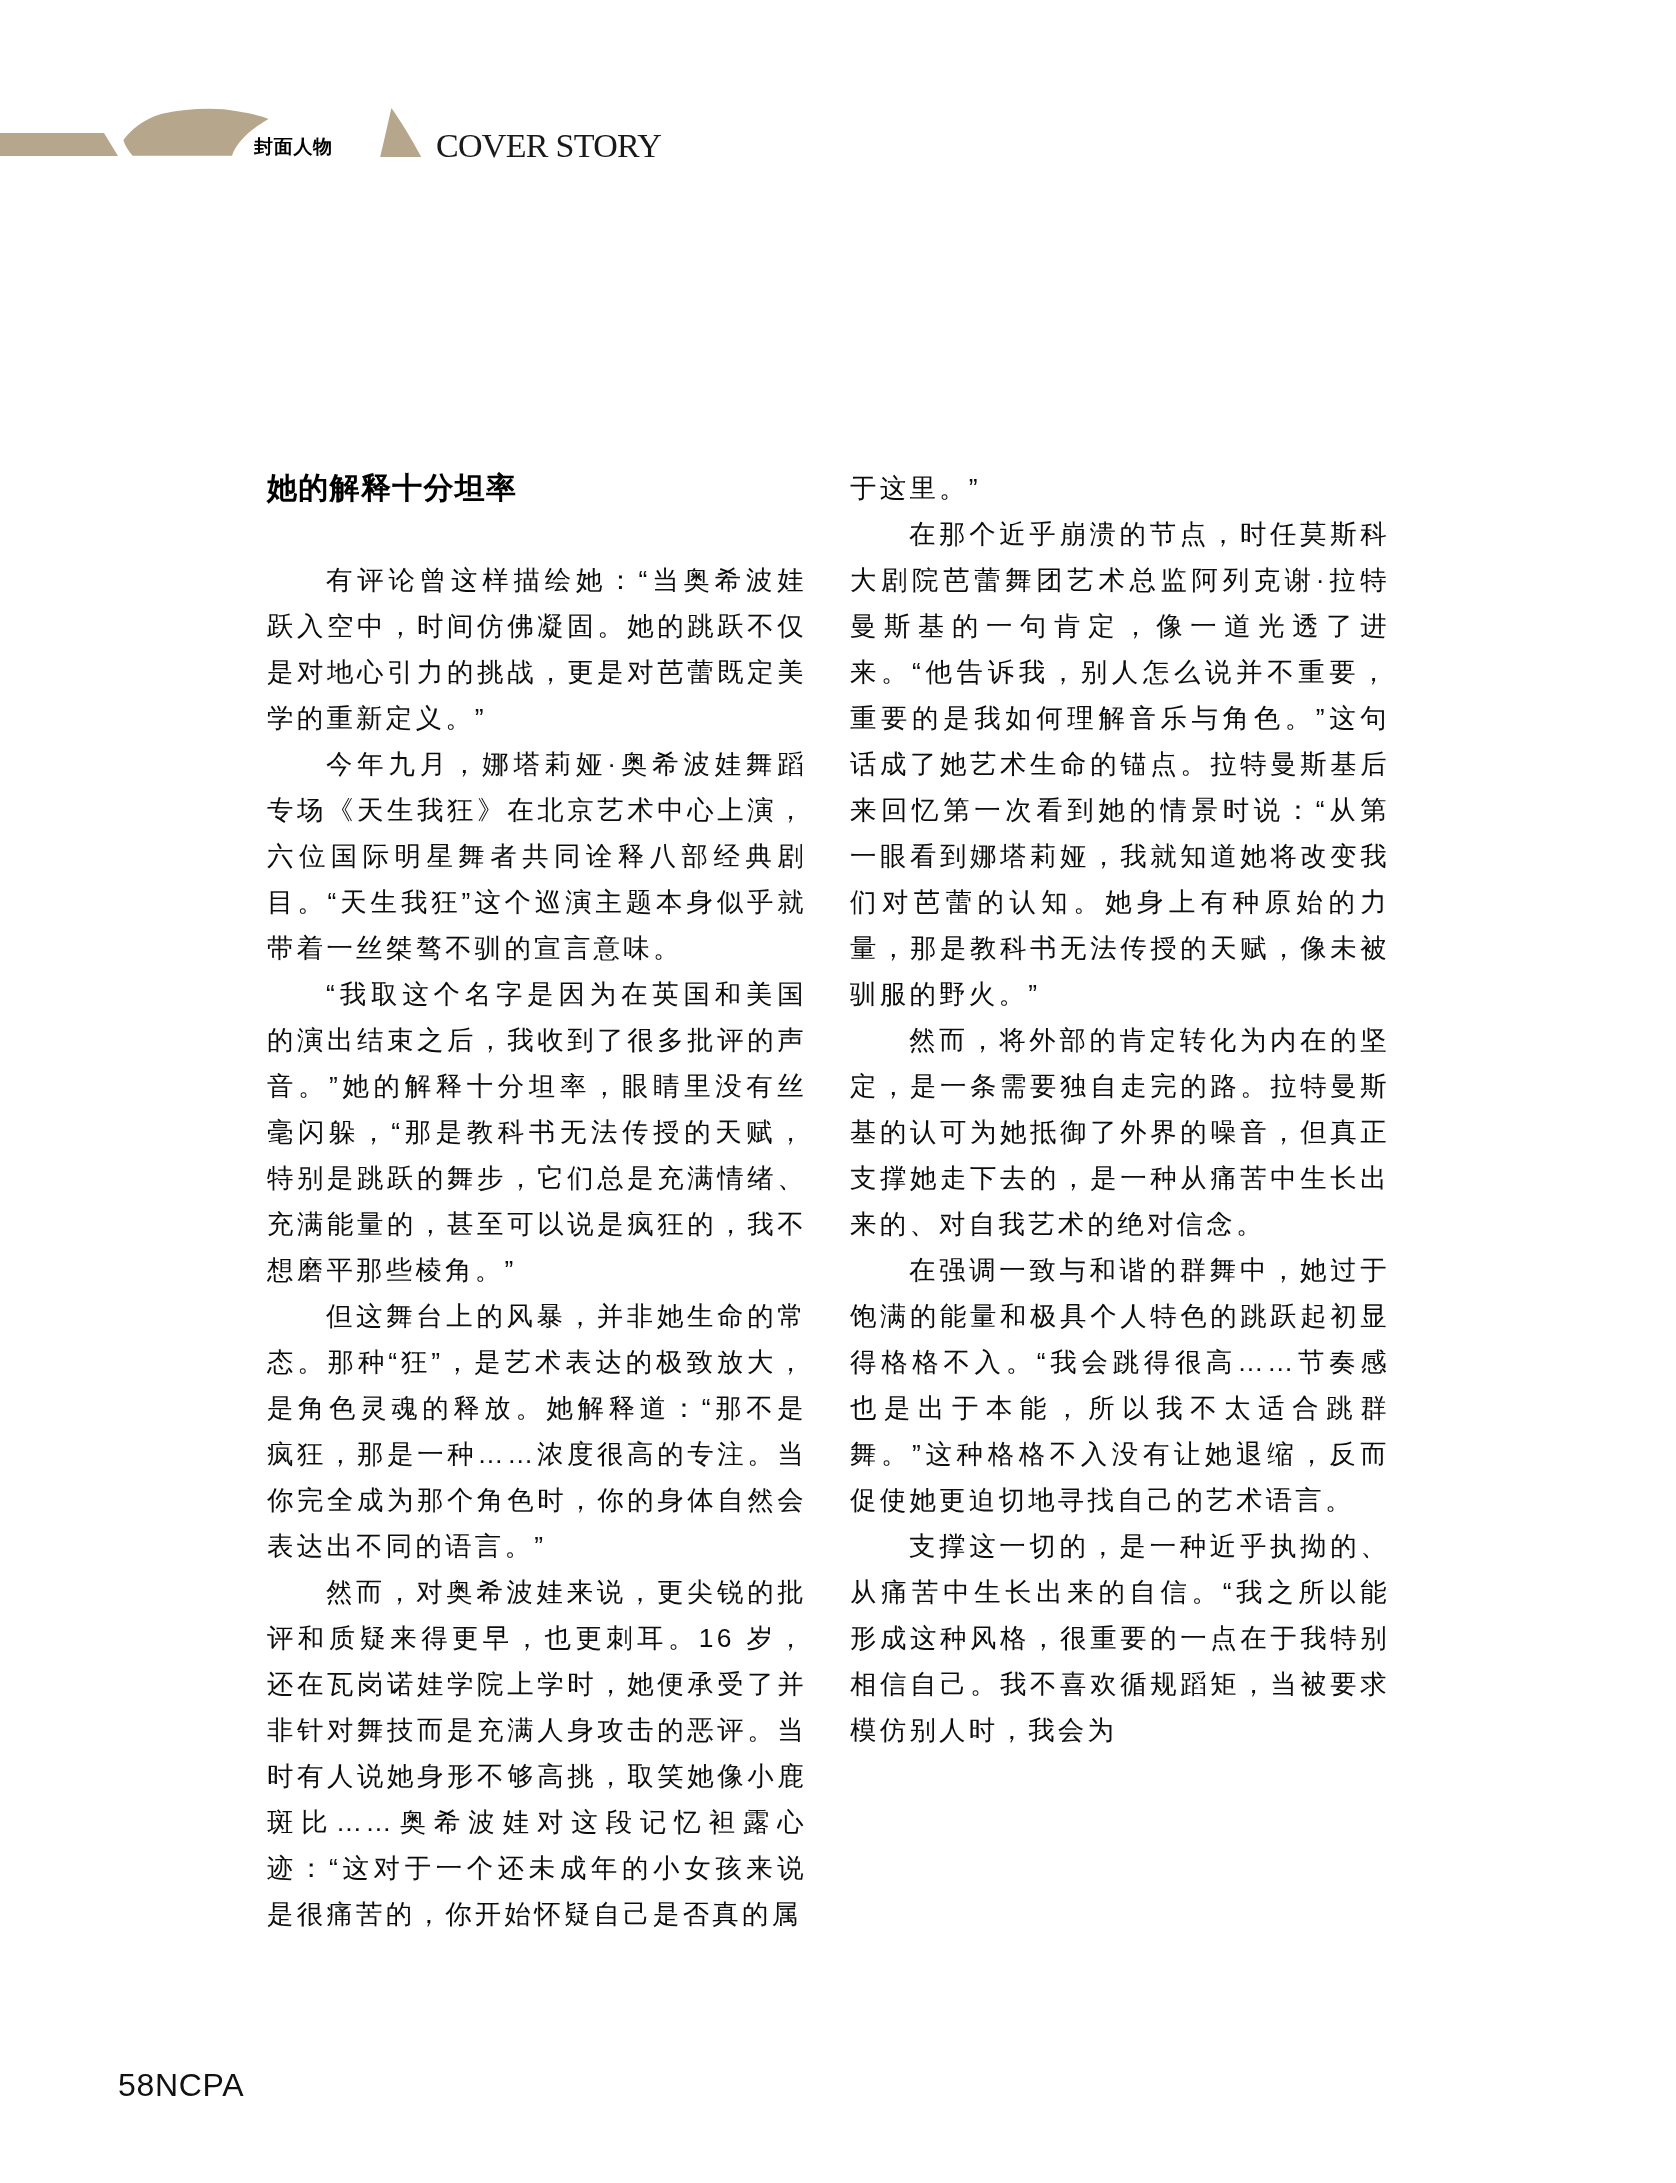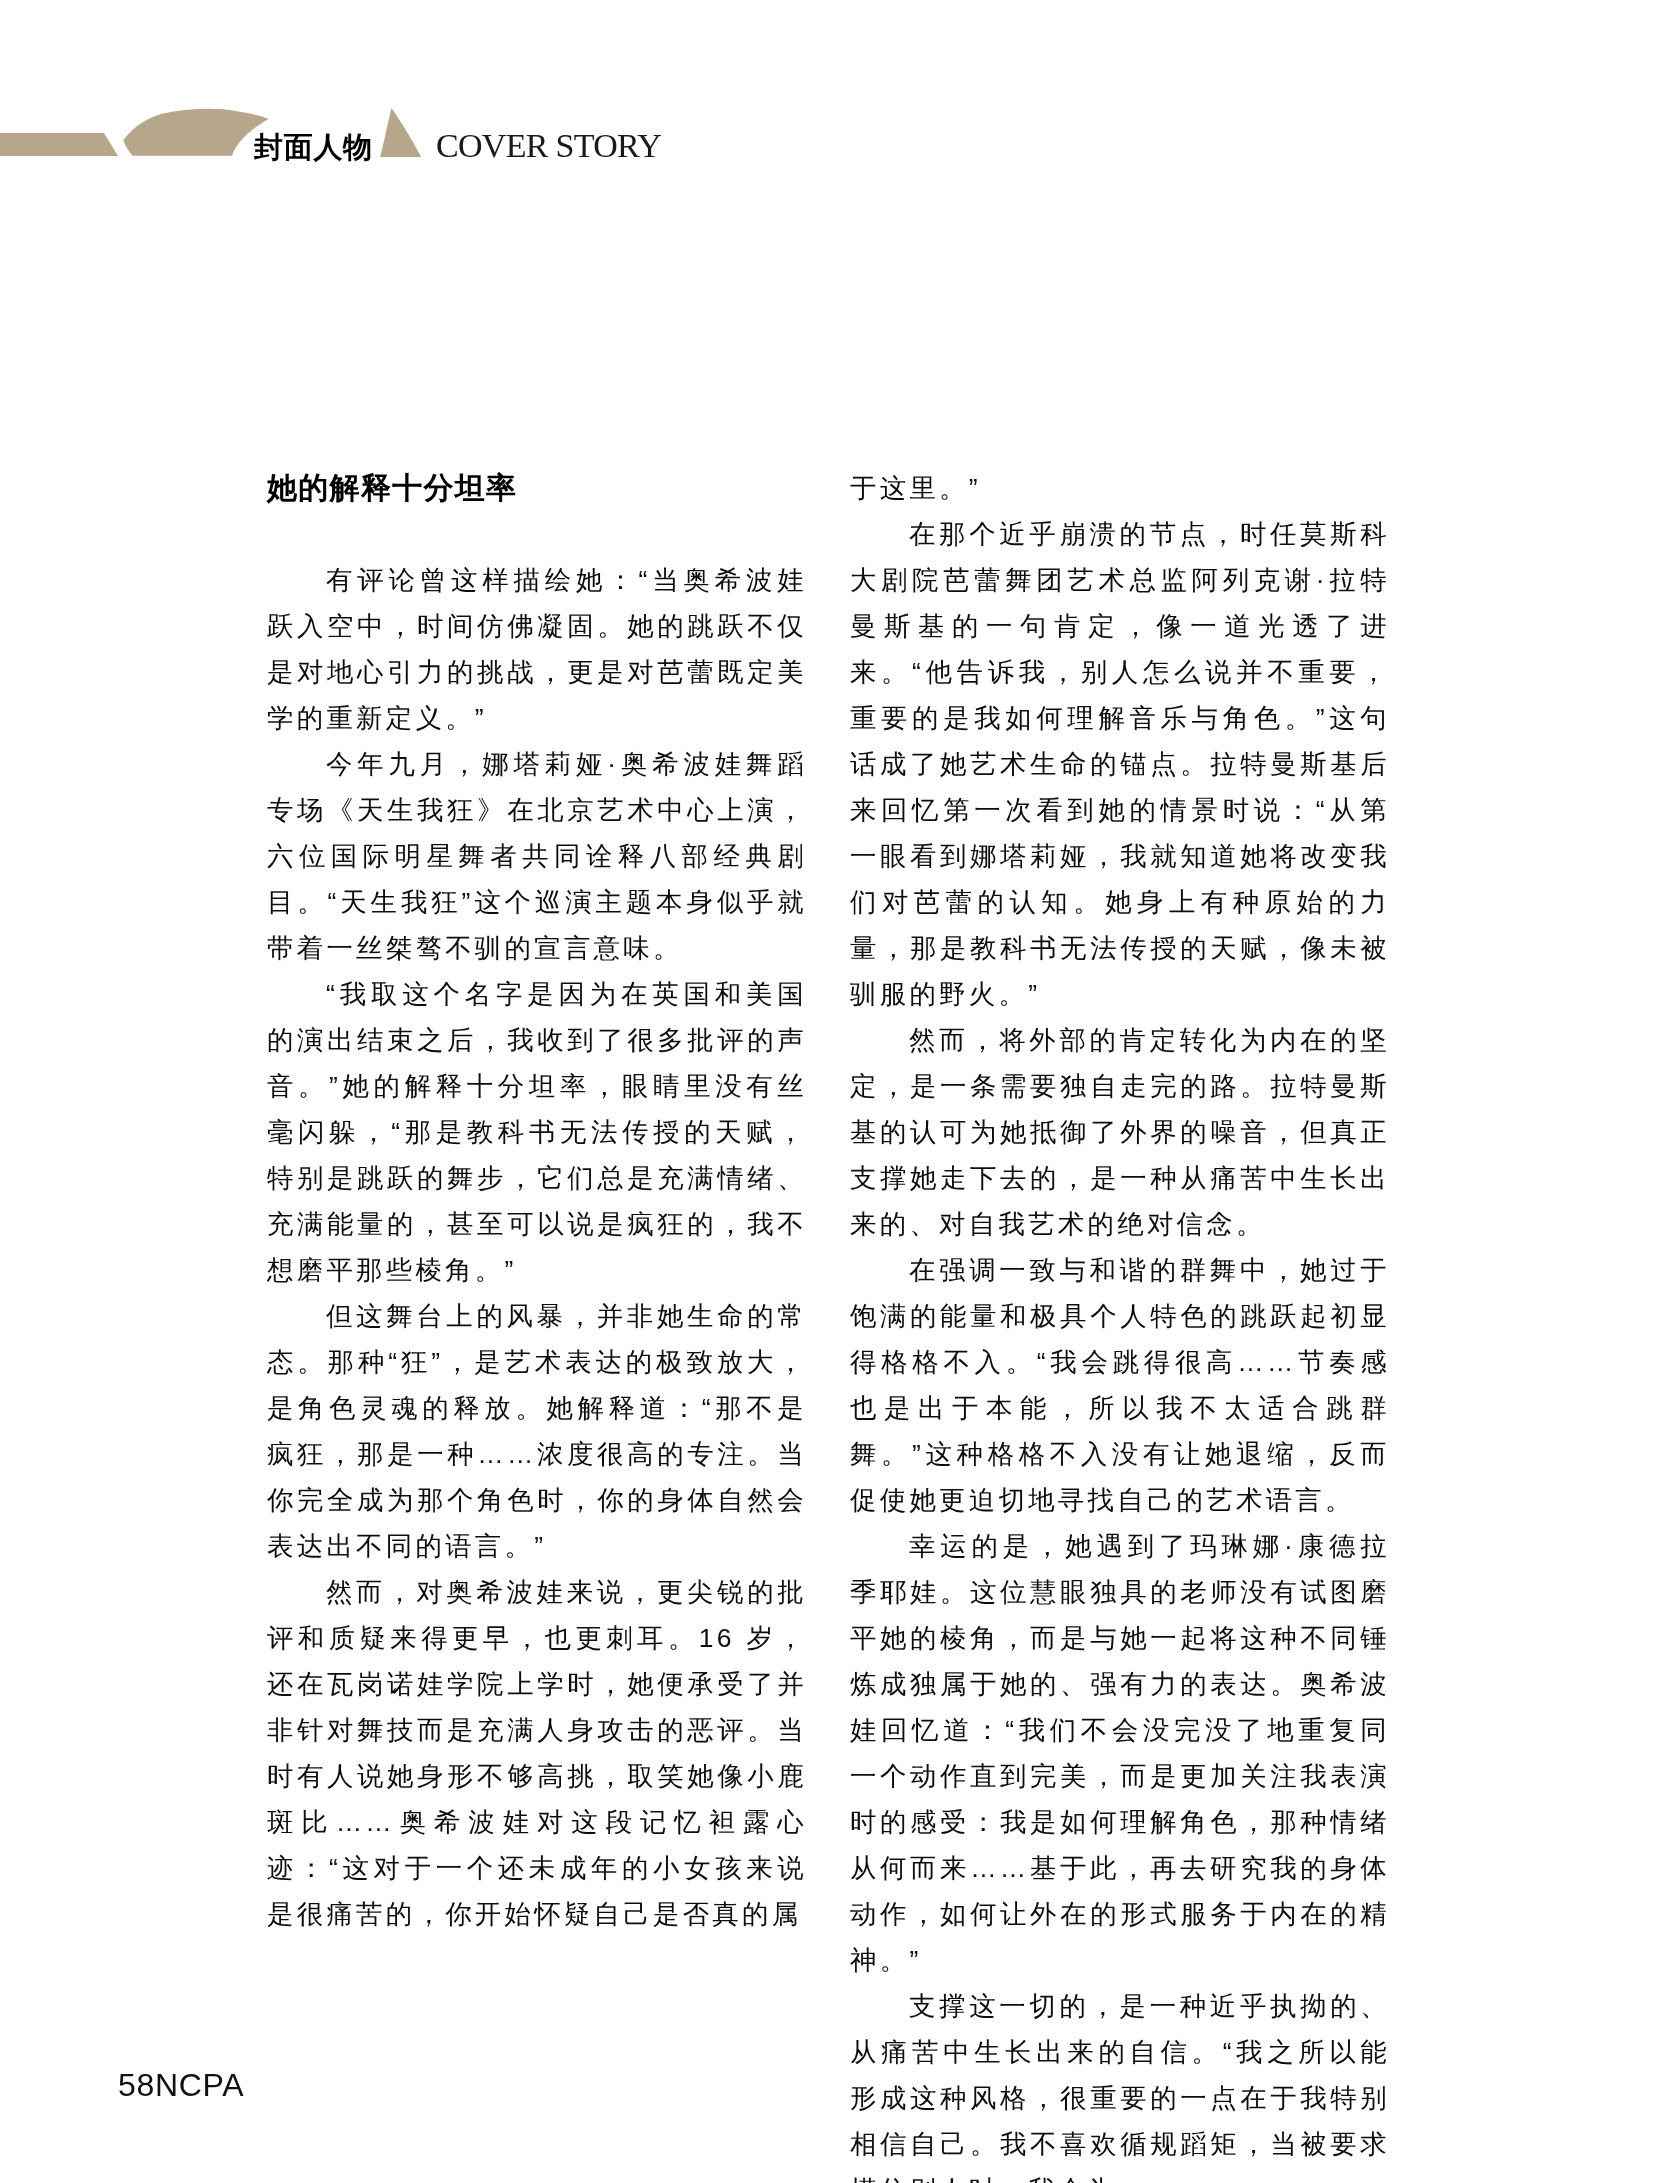--- a/index.html
+++ b/index.html
@@ -28,21 +28,21 @@
   }
   .hdr-swoosh{
     position:absolute;
     left:380px; top:108px;
     width:44px; height:49px;
     color:var(--accent,#b6a78c);
   }
   .hdr-title-zh{
     position:absolute;
     left:254px; top:132px;
-    font-size:29px;
+    font-size:19px;
     line-height:30px;
     font-weight:bold;
     color:#000;
     letter-spacing:0.7px;
     white-space:nowrap;
   }
   .hdr-title-en{
     position:absolute;
     left:436px; top:129px;
     font-family:"Liberation Serif", serif;
@@ -117,21 +117,20 @@
         <p class="para indent">然而，对奥希波娃来说，更尖锐的批评和质疑来得更早，也更刺耳。16 岁，还在瓦岗诺娃学院上学时，她便承受了并非针对舞技而是充满人身攻击的恶评。当时有人说她身形不够高挑，取笑她像小鹿斑比……奥希波娃对这段记忆袒露心迹：“这对于一个还未成年的小女孩来说是很痛苦的，你开始怀疑自己是否真的属</p>
       </div>
   </div>
 
   <div class="col col-right">
     <div>
         <p class="para">于这里。”</p>
         <p class="para indent">在那个近乎崩溃的节点，时任莫斯科大剧院芭蕾舞团艺术总监阿列克谢·拉特曼斯基的一句肯定，像一道光透了进来。“他告诉我，别人怎么说并不重要，重要的是我如何理解音乐与角色。”这句话成了她艺术生命的锚点。拉特曼斯基后来回忆第一次看到她的情景时说：“从第一眼看到娜塔莉娅，我就知道她将改变我们对芭蕾的认知。她身上有种原始的力量，那是教科书无法传授的天赋，像未被驯服的野火。”</p>
         <p class="para indent">然而，将外部的肯定转化为内在的坚定，是一条需要独自走完的路。拉特曼斯基的认可为她抵御了外界的噪音，但真正支撑她走下去的，是一种从痛苦中生长出来的、对自我艺术的绝对信念。</p>
         <p class="para indent">在强调一致与和谐的群舞中，她过于饱满的能量和极具个人特色的跳跃起初显得格格不入。“我会跳得很高……节奏感也是出于本能，所以我不太适合跳群舞。”这种格格不入没有让她退缩，反而促使她更迫切地寻找自己的艺术语言。</p>
-        <p class="para indent">幸运的是，她遇到了玛琳娜·康德拉季耶娃。这位慧眼独具的老师没有试图磨平她的棱角，而是与她一起将这种不同锤炼成独属于她的、强有力的表达。奥希波娃回忆道：“我们不会没完没了地重复同一个动作直到完美，而是更加关注我表演时的感受：我是如何理解角色，那种情绪从何而来……基于此，再去研究我的身体动作，如何让外在的形式服务于内在的精神。”</p>
         <p class="para indent">支撑这一切的，是一种近乎执拗的、从痛苦中生长出来的自信。“我之所以能形成这种风格，很重要的一点在于我特别相信自己。我不喜欢循规蹈矩，当被要求模仿别人时，我会为</p>
       </div>
   </div>
 
   <div class="footer">
     <span>58</span>
     <span>NCPA</span>
   </div>
 
 </div>

